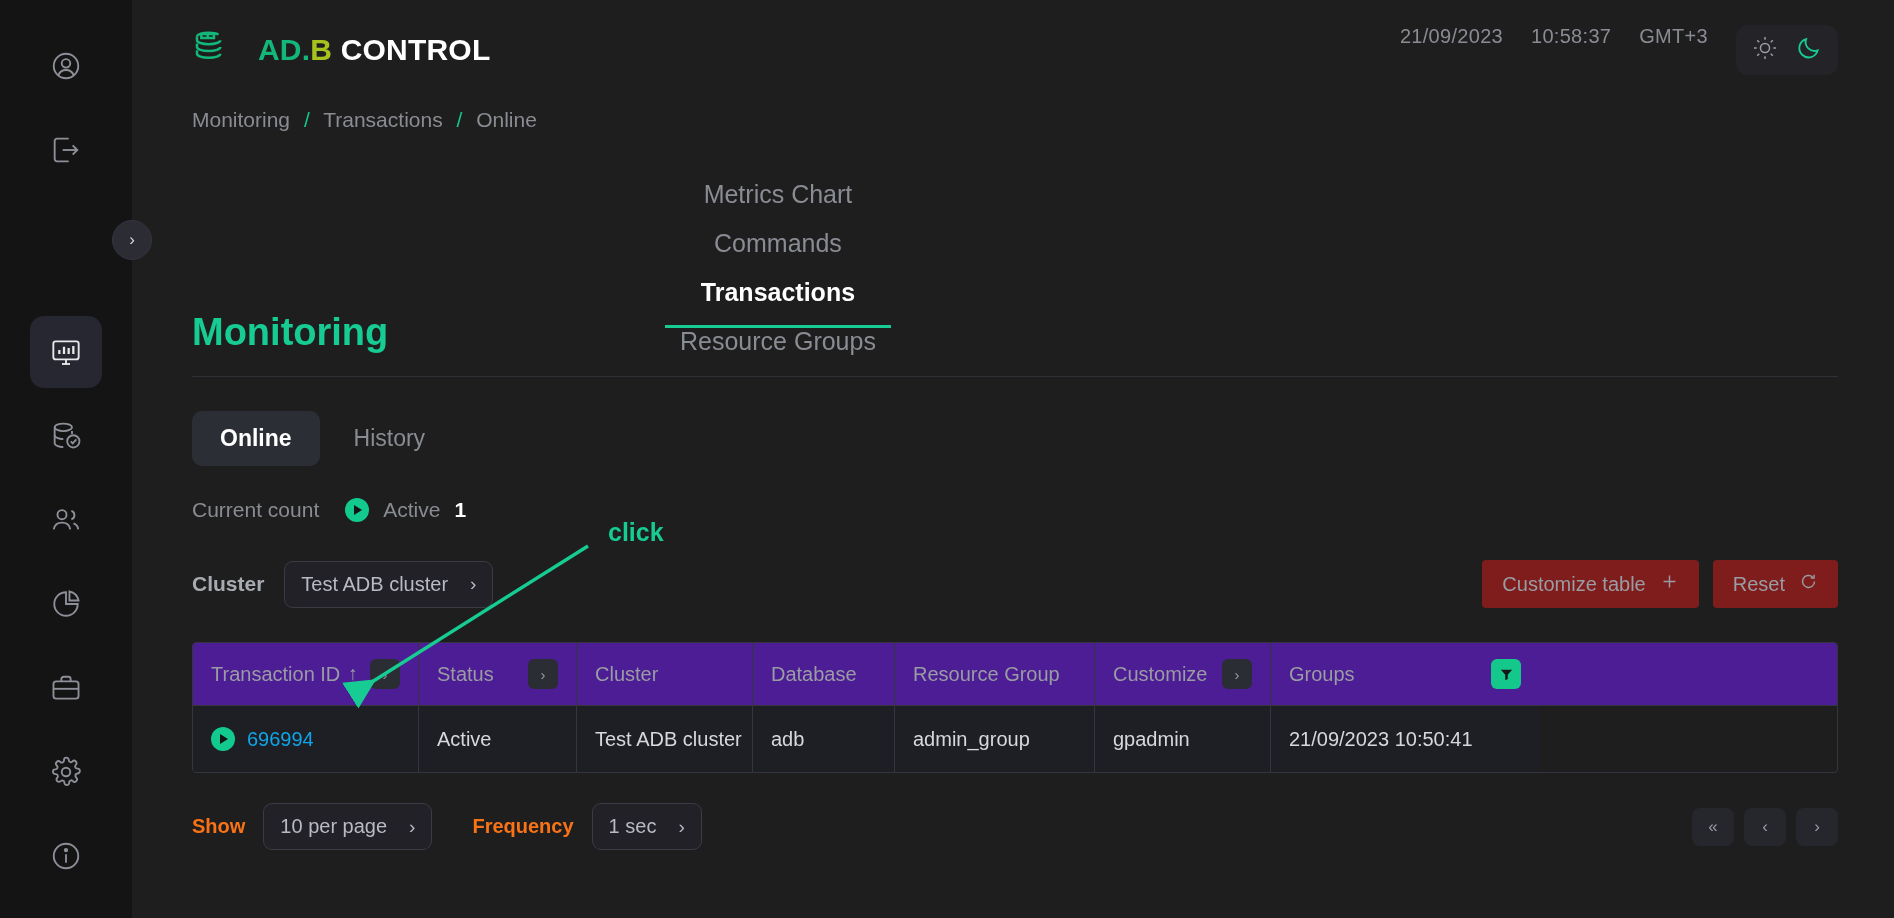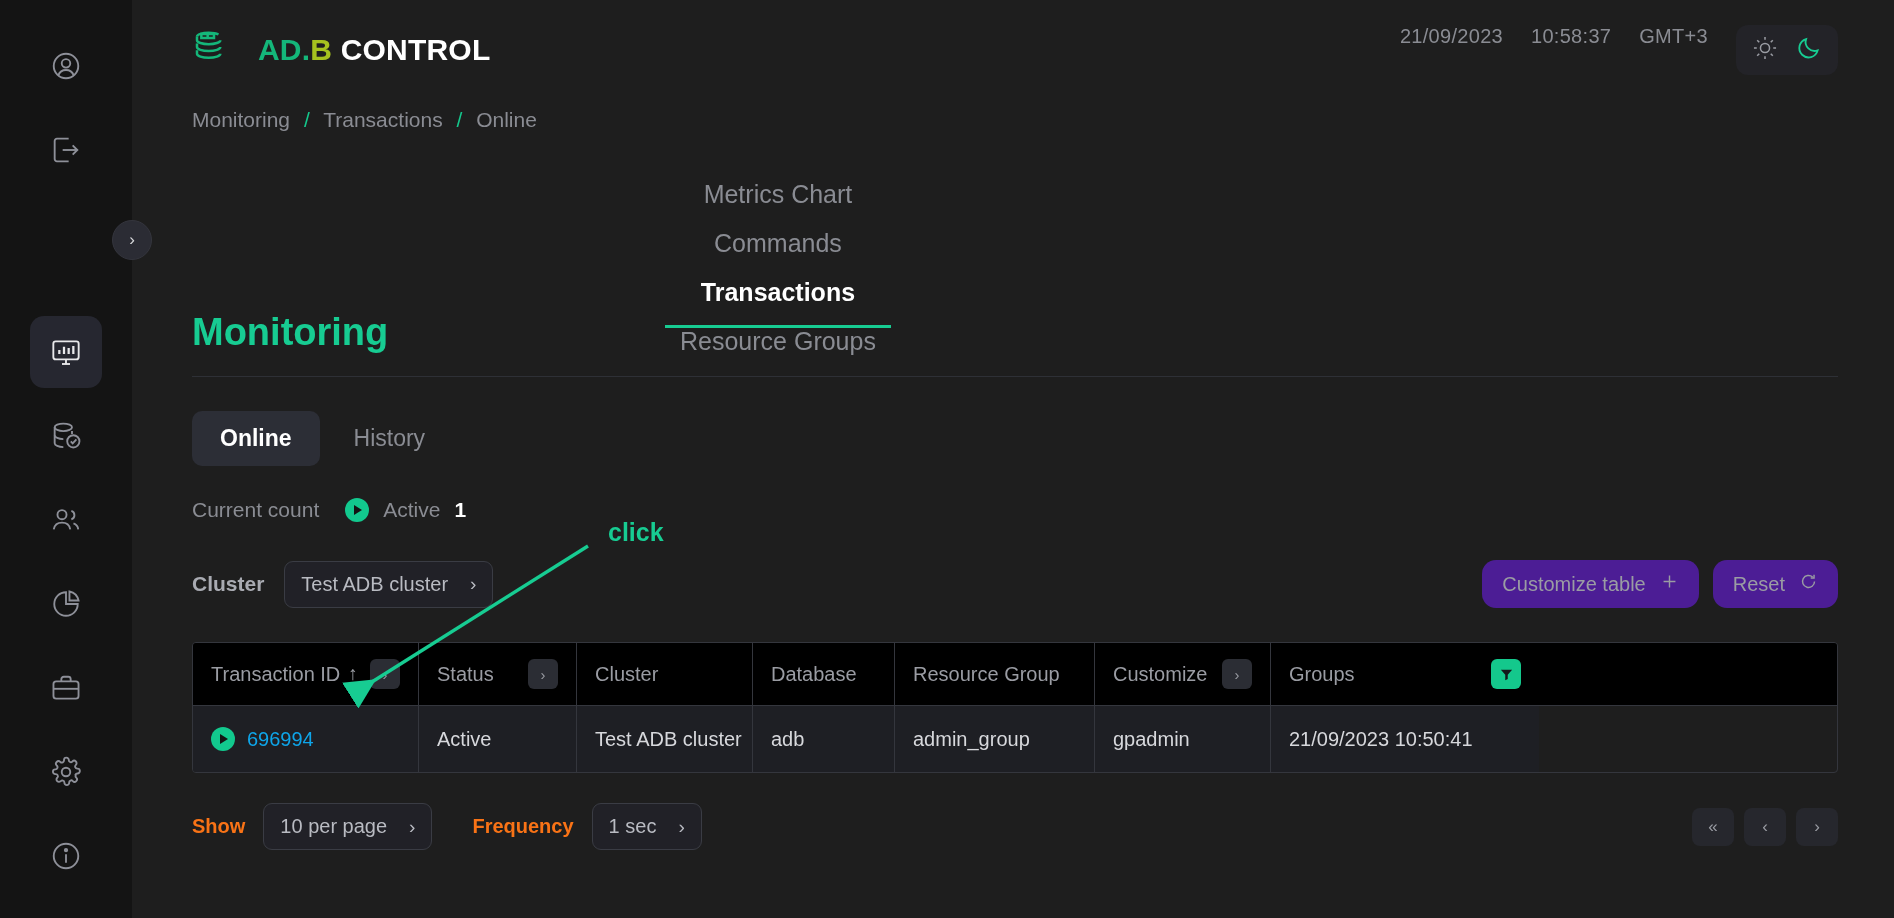--- a/index.html
+++ b/index.html
@@ -108,29 +108,29 @@
   .filterrow { margin-top: 38px; display: flex; align-items: center; }
   .filter-label { font-size: 21px; color: #a9abb2; font-weight: bold; margin-right: 20px; }
   .dropdown {
     border: 1px solid #3a3c44; border-radius: 9px;
     padding: 11px 16px; display: flex; align-items: center; gap: 22px;
     color: #b9bbc2; font-size: 20px; background: #212127;
   }
   .chev { color: #b9bbc2; font-size: 19px; }
   .spacer { flex: 1; }
   .ghost-btn {
-    background: #4c1d95; border-radius: 14px;
+    background: #7f1d1d; border-radius: 4px;
     padding: 12px 20px; display: flex; align-items: center; gap: 14px;
     color: #9a9ca3; font-size: 20px; margin-left: 14px;
   }
 
   
   .table { margin-top: 34px; border: 1px solid #34363d; border-radius: 4px; overflow: hidden; }
   .trow { display: flex; }
-  .thead { background: #000000; }
+  .thead { background: #4c1d95; }
   .th, .td {
     border-right: 1px solid #34363d;
     padding: 0 18px; height: 62px;
     display: flex; align-items: center;
     font-size: 20px; white-space: nowrap; overflow: hidden;
   }
   .th { color: #9a9ca3; justify-content: space-between; }
   .th:last-child, .td:last-child { border-right: none; }
   .thead .trow { border-bottom: 1px solid #34363d; }
   .tbody .td { color: #d7d8dc; height: 66px; background: #1e1f24; }

